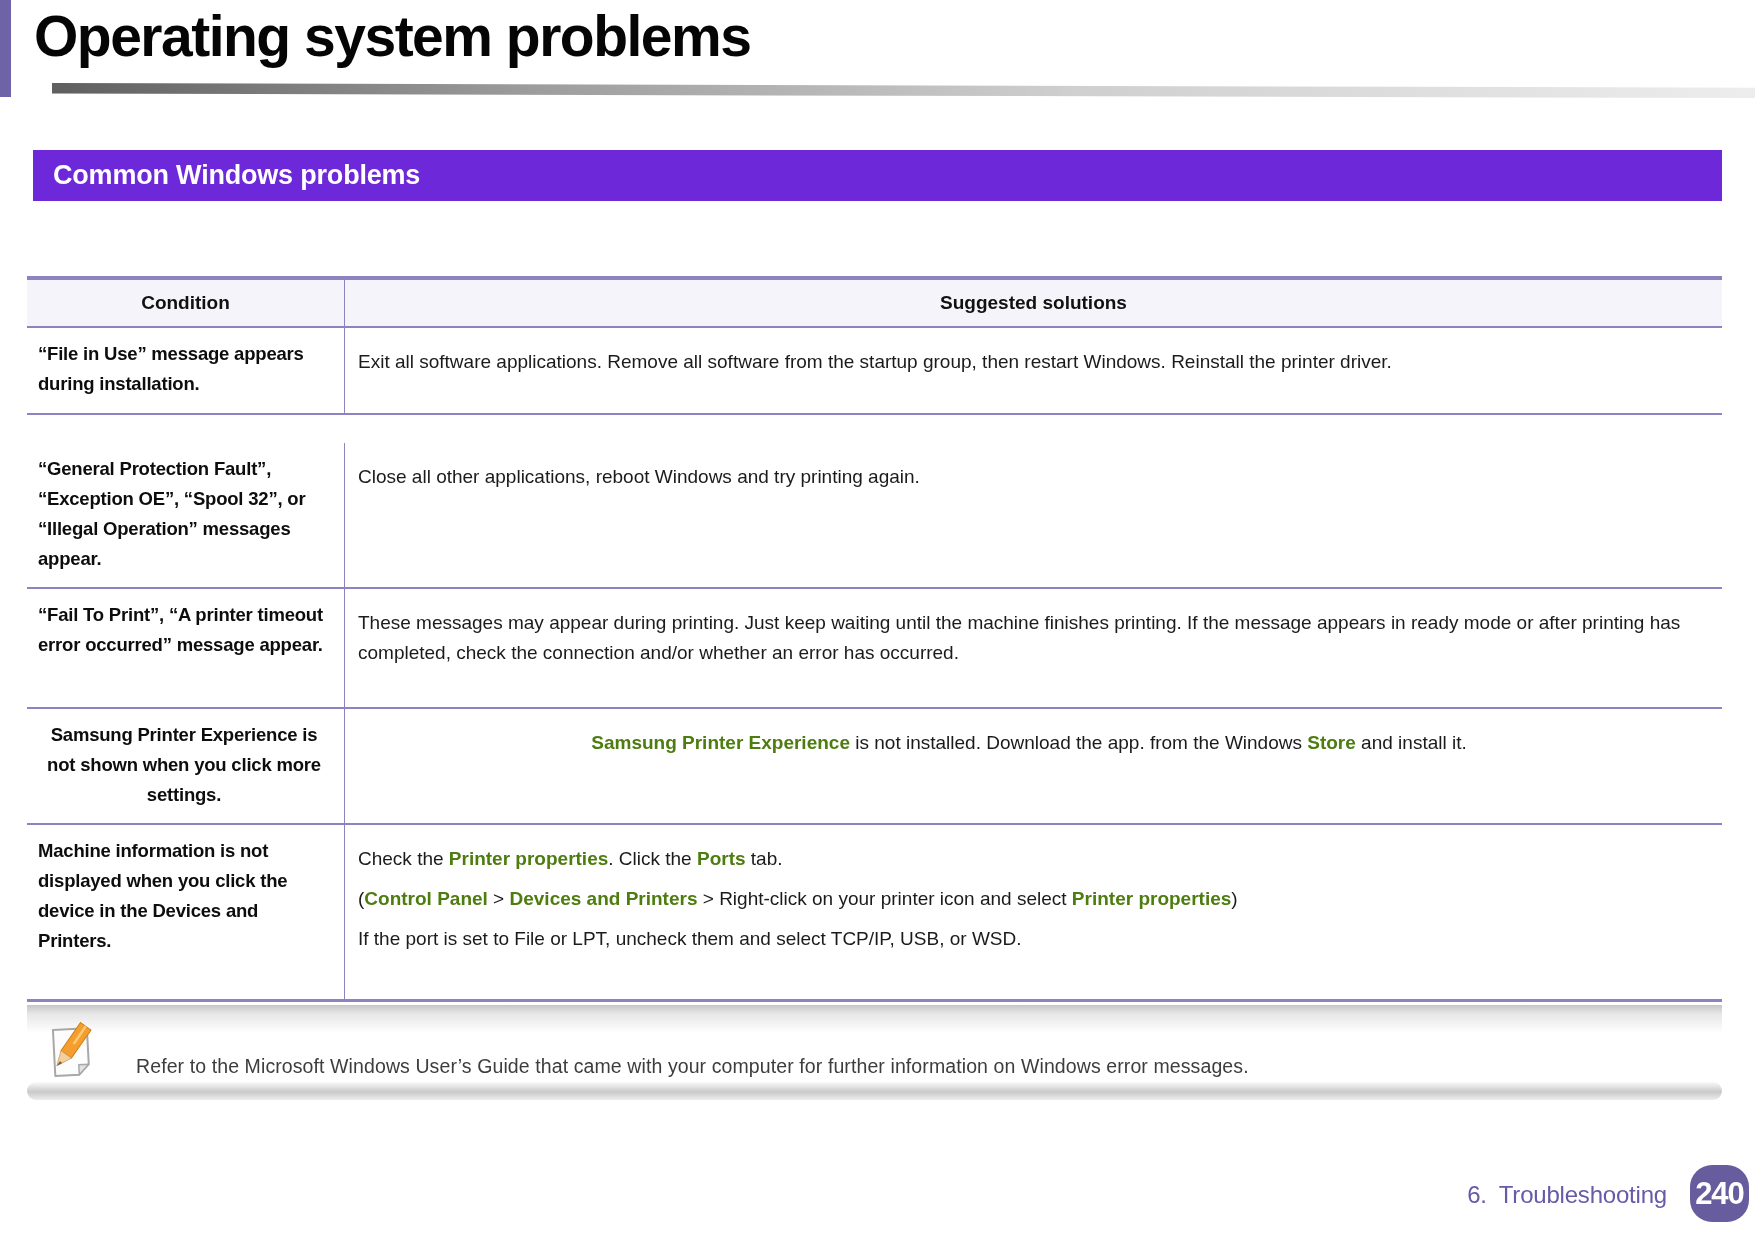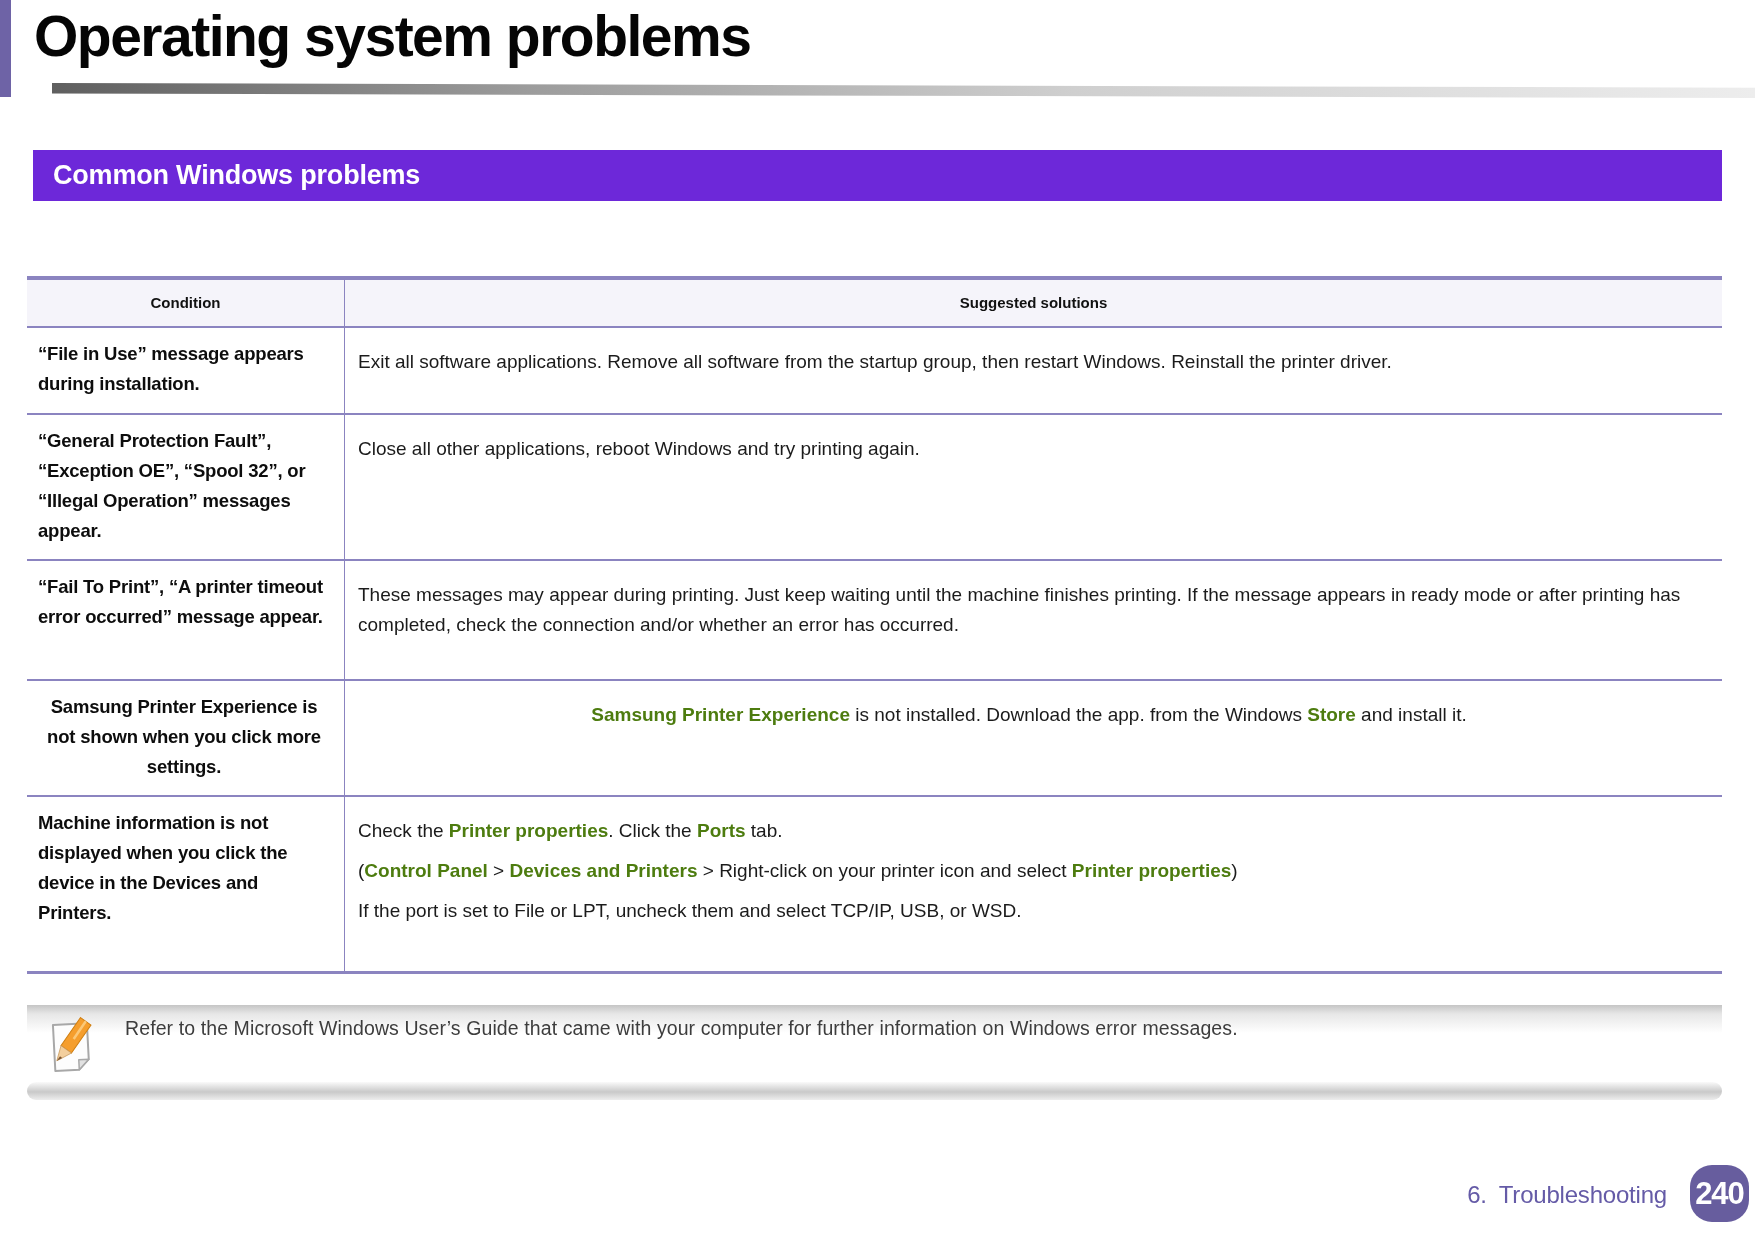--- a/index.html
+++ b/index.html
@@ -40,40 +40,40 @@
   .thead{background:#F5F4FA;height:46px;}
   .cell-cond{
     width:318px;min-width:318px;box-sizing:border-box;
     border-right:1px solid #8B84C0;
     font-weight:bold;font-size:18.5px;letter-spacing:-0.2px;color:#0d0d0d;
     padding:11px 14px 12px 11px;
   }
   .cell-sol{flex:1;box-sizing:border-box;padding:19px 22px 12px 13px;}
   .thead .cell-cond,.thead .cell-sol{
     display:flex;align-items:center;justify-content:center;
-    padding:0;font-weight:bold;font-size:15px;color:#111111;letter-spacing:0;
+    padding:0;font-weight:bold;font-size:19px;color:#111111;letter-spacing:0;
   }
-  .r1{min-height:85px;} .r2{min-height:144px;} .r3{min-height:118px;}
+  .r1{min-height:85px;} .r2{min-height:144px;margin-top:28px;} .r3{min-height:118px;}
   .r4{min-height:114px;text-align:center;} .r5{min-height:174px;}
   .para{margin:0;}
   .para + .para{margin-top:10px;}
   .cell-sol b{color:#4d7c0f;}
 
   
   .note{
     position:absolute;left:27px;top:1005px;width:1695px;height:95px;
     background:linear-gradient(180deg,#c5c5c5 0px,#e7e7e7 9px,#ffffff 28px,#ffffff 100%);
   }
   .note::after{
     content:"";position:absolute;left:0;right:0;bottom:0;height:18px;border-radius:9px;
     background:linear-gradient(180deg,#fafafa 0%,#c9c9c9 55%,#ededed 100%);
   }
   .note-inner{
     position:absolute;left:22px;right:20px;top:12px;bottom:22px;
-    display:flex;align-items:flex-start;gap:28px;
+    display:flex;align-items:flex-end;gap:39px;
   }
   .note-icon{flex:0 0 auto;transform:rotate(-3deg);}
   .note-text{font-size:19.5px;color:#3d3d3d;letter-spacing:0.1px;}
 
   
   .chapter{
     position:absolute;top:1181px;right:88px;
     font-size:24px;font-weight:normal;color:#655BA7;letter-spacing:-0.2px;white-space:nowrap;
   }
   .chapter .chap-num{margin-right:12px;}

